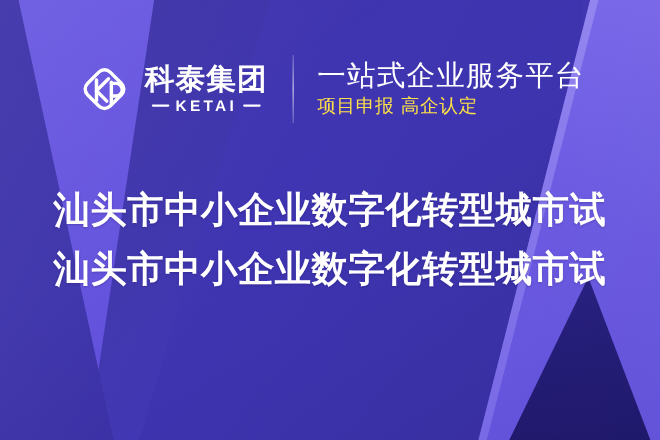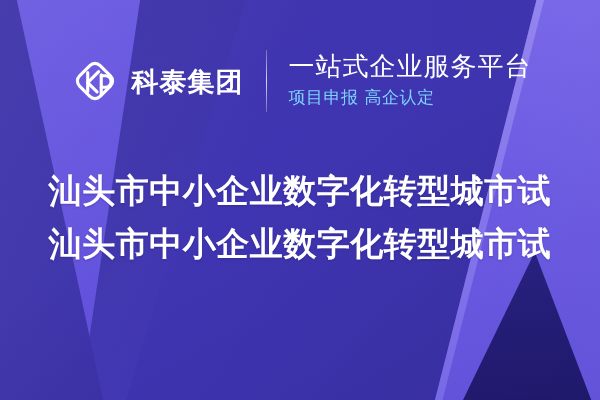--- a/index.html
+++ b/index.html
@@ -101,24 +101,24 @@
   .divider{
     width:1px;height:62px;margin:0 22px;
     background:linear-gradient(180deg,rgba(255,255,255,.25),rgba(255,255,255,.8),rgba(255,255,255,.25));
     flex:0 0 auto;
   }
 
   .tag{display:flex;flex-direction:column;gap:6px;}
   .tag-main{
     font-size:26px;line-height:1.05;color:#ffffff;font-weight:400;
     letter-spacing:1px;white-space:nowrap;
-    font-family:Liberation Mono, monospace;
+    font-family:Liberation Serif, serif;
   }
   .tag-sub{
-    font-size:17px;line-height:1.05;color:#7dd3fc;font-weight:400;
+    font-size:17px;line-height:1.05;color:#fde047;font-weight:400;
     letter-spacing:.5px;white-space:nowrap;
     font-family:"DejaVu Sans","Liberation Sans",sans-serif;
   }
 
   .headline{
     position:absolute;left:0;right:0;top:148px;
     text-align:center;
     padding:0 14px;
     margin-top:16px;
   }
@@ -169,20 +169,25 @@
           <g fill="none" stroke="#ffffff" stroke-width="6" stroke-linecap="round" stroke-linejoin="round">
 
             <path d="M62 38 L62 76"></path>
 
             <path d="M62 40 L70 40 A11 11 0 0 1 70 62 L62 62"></path>
           </g>
         </svg>
 
         <div class="brand-words">
           <div class="brand-cn">科泰集团</div>
+          <div class="brand-en-row">
+            <span class="brand-rule"></span>
+            <span class="brand-en">KETAI</span>
+            <span class="brand-rule"></span>
+          </div>
         </div>
       </div>
 
       <div class="divider"></div>
 
       <div class="tag">
         <div class="tag-main">一站式企业服务平台</div>
         <div class="tag-sub">项目申报 高企认定</div>
       </div>
 

